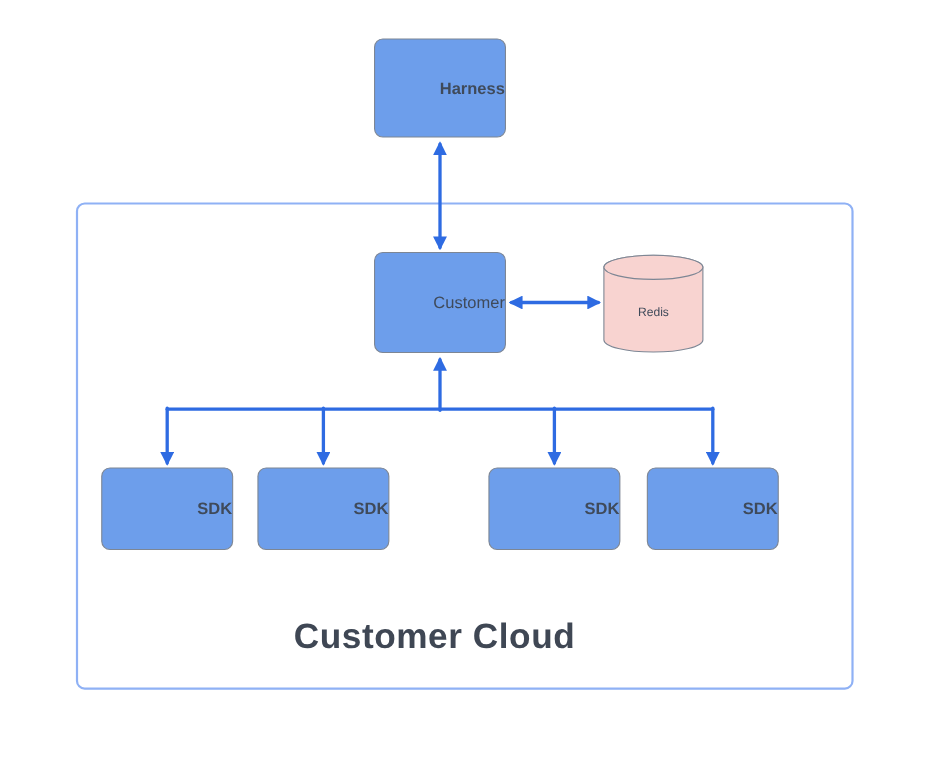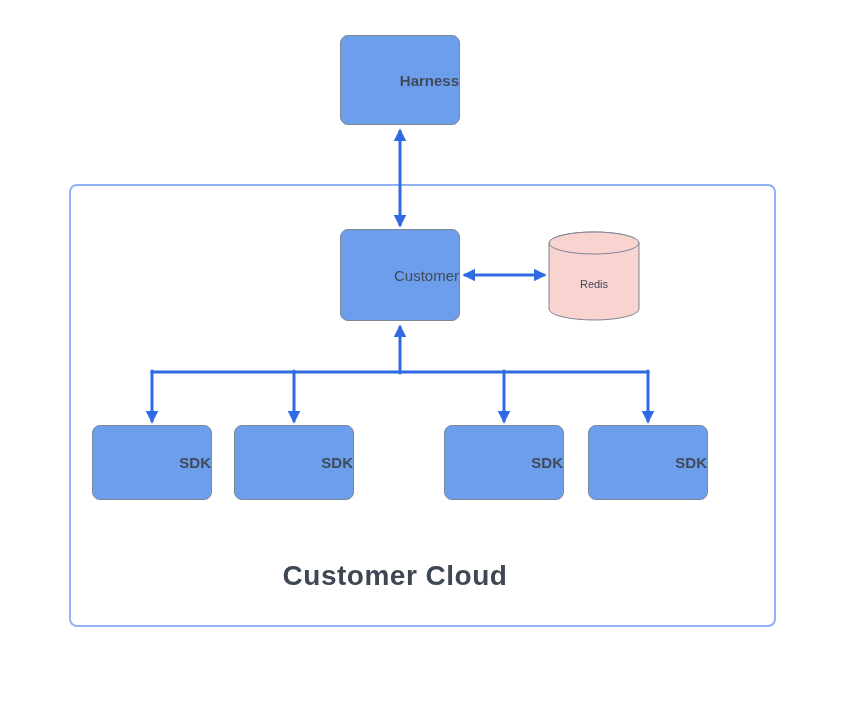--- a/index.html
+++ b/index.html
@@ -25,21 +25,21 @@
     border: 2px solid var(--container-border, #8fb1f5);
     border-radius: 8px;
     background: transparent;
   }
   .group-label {
     position: absolute;
     left: 0;
     top: 560px;
     width: 790px;
     text-align: center;
-    font-size: 28px;
+    font-size: 32px;
     font-weight: bold;
     color: var(--title-color, #3f4754);
     letter-spacing: 0.5px;
   }
   
   .node {
     position: absolute;
     box-sizing: border-box;
     background: var(--node-fill, #6d9eeb);
     border: 1px solid var(--node-border, #7d8694);

